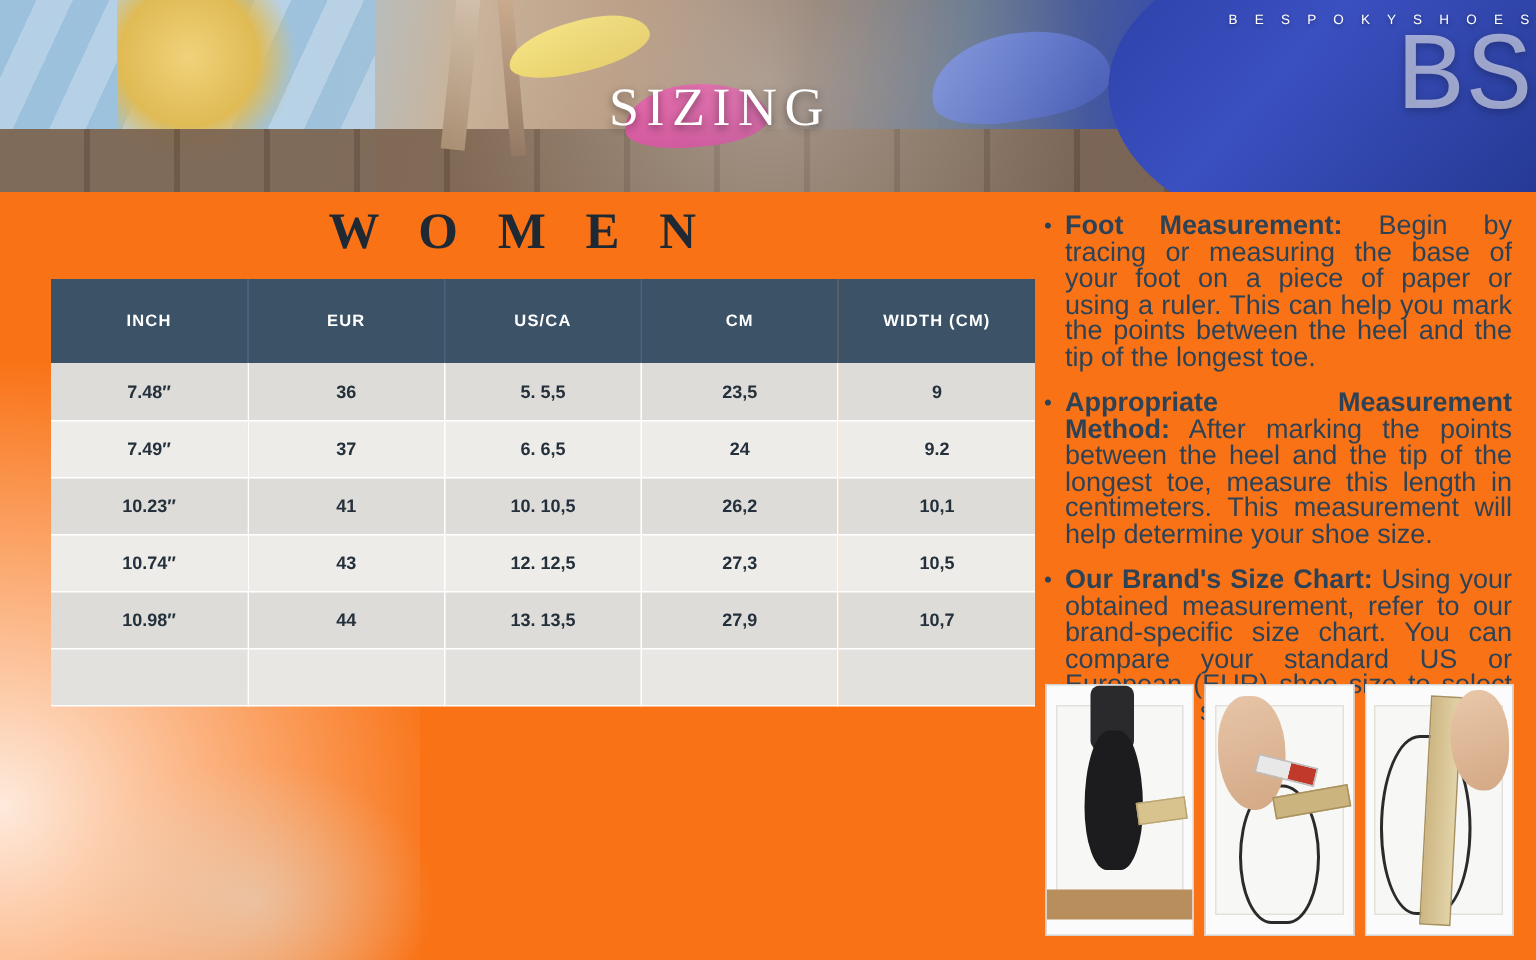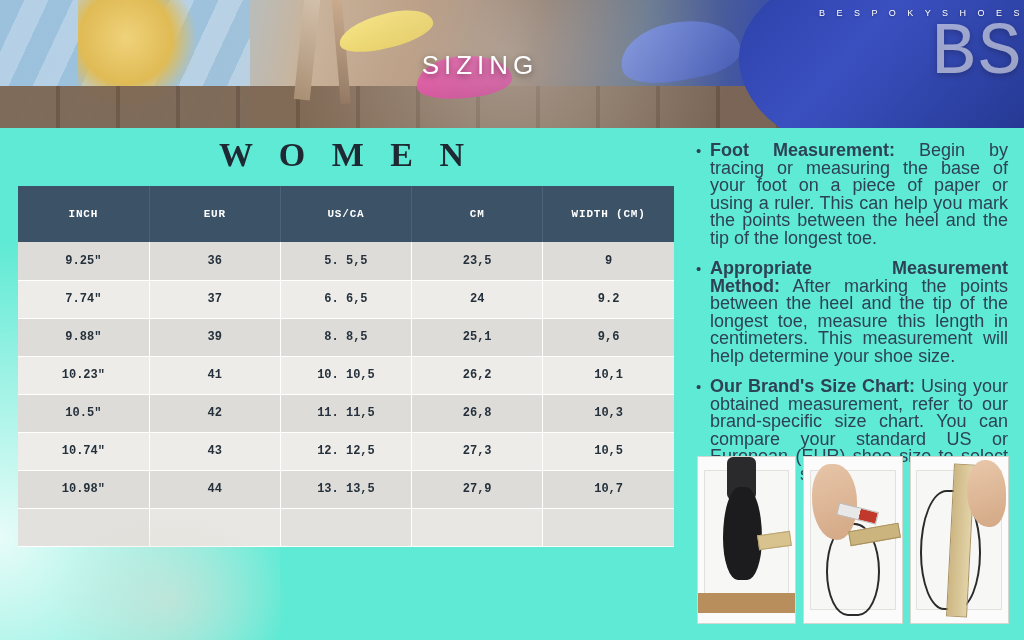--- a/index.html
+++ b/index.html
@@ -78,29 +78,29 @@
   }
   .brand-mono {
     font-family: Liberation Mono, monospace;
     font-size: 74px; line-height: 74px; letter-spacing: 2px;
     color: rgba(255,255,255,.55);
     margin-top: -2px;
     text-shadow: 0 2px 6px rgba(0,0,0,.25);
   }
   .brand-sizing {
     position: absolute; left: 0; top: 50px; width: 960px; text-align: center;
-    font-family: Liberation Sans, sans-serif;
-    font-size: 26px; letter-spacing: 5px; color: #fff;
+    font-family: Liberation Serif, serif;
+    font-size: 36px; letter-spacing: 5px; color: #fff;
     text-shadow: 0 2px 6px rgba(0,0,0,.45);
   }
 
   
   .content {
     position: absolute; top: 128px; left: 0; width: 1024px; height: 512px;
-    background: #5eead4;
+    background: #f97316;
   }
   .content:before {
     content: ""; position: absolute; left: 0; top: 0; width: 280px; height: 512px;
     background: radial-gradient(circle at 0% 80%, rgba(255,255,255,.85), rgba(255,255,255,0) 60%);
     pointer-events: none;
   }
   .content:after {
     content: ""; position: absolute; left: 40px; bottom: -60px; width: 260px; height: 200px;
     background: radial-gradient(ellipse at 50% 50%, rgba(223,219,210,.55), rgba(223,219,210,0) 65%);
     pointer-events: none;
@@ -108,21 +108,21 @@
 
   .title {
     position: absolute; left: 18px; top: 8px; width: 656px;
     text-align: center;
     font-family: "Liberation Serif", serif;
     font-weight: 700;
     font-size: 34px; letter-spacing: 9px; color: #1f2933;
   }
 
   
-  .table-wrap { position: absolute; left: 18px; top: 58px; width: 656px; font-family: Liberation Mono, monospace; }
+  .table-wrap { position: absolute; left: 34px; top: 58px; width: 656px; }
   table { border-collapse: collapse; width: 656px; table-layout: fixed; }
   thead th {
     background: #3b5267; color: #ffffff;
     font-size: 11px; font-weight: 700; letter-spacing: .8px;
     height: 56px; text-align: center;
     border-right: 1px solid #4a627a;
   }
   thead th:last-child { border-right: none; }
   tbody td {
     height: 38px; text-align: center;
@@ -247,53 +247,39 @@
           <tr id="thead-row">
               <th>INCH</th>
               <th>EUR</th>
               <th>US/CA</th>
               <th>CM</th>
               <th>WIDTH (CM)</th>
             </tr>
         </thead>
         <tbody id="tbody">
             <tr>
-              <td>9.25″</td>
+              <td>7.48″</td>
               <td>36</td>
               <td>5. 5,5</td>
               <td>23,5</td>
               <td>9</td>
             </tr>
             <tr>
-              <td>7.74″</td>
+              <td>7.49″</td>
               <td>37</td>
               <td>6. 6,5</td>
               <td>24</td>
               <td>9.2</td>
-            </tr>
-            <tr>
-              <td>9.88″</td>
-              <td>39</td>
-              <td>8. 8,5</td>
-              <td>25,1</td>
-              <td>9,6</td>
             </tr>
             <tr>
               <td>10.23″</td>
               <td>41</td>
               <td>10. 10,5</td>
               <td>26,2</td>
               <td>10,1</td>
-            </tr>
-            <tr>
-              <td>10.5″</td>
-              <td>42</td>
-              <td>11. 11,5</td>
-              <td>26,8</td>
-              <td>10,3</td>
             </tr>
             <tr>
               <td>10.74″</td>
               <td>43</td>
               <td>12. 12,5</td>
               <td>27,3</td>
               <td>10,5</td>
             </tr>
             <tr>
               <td>10.98″</td>

